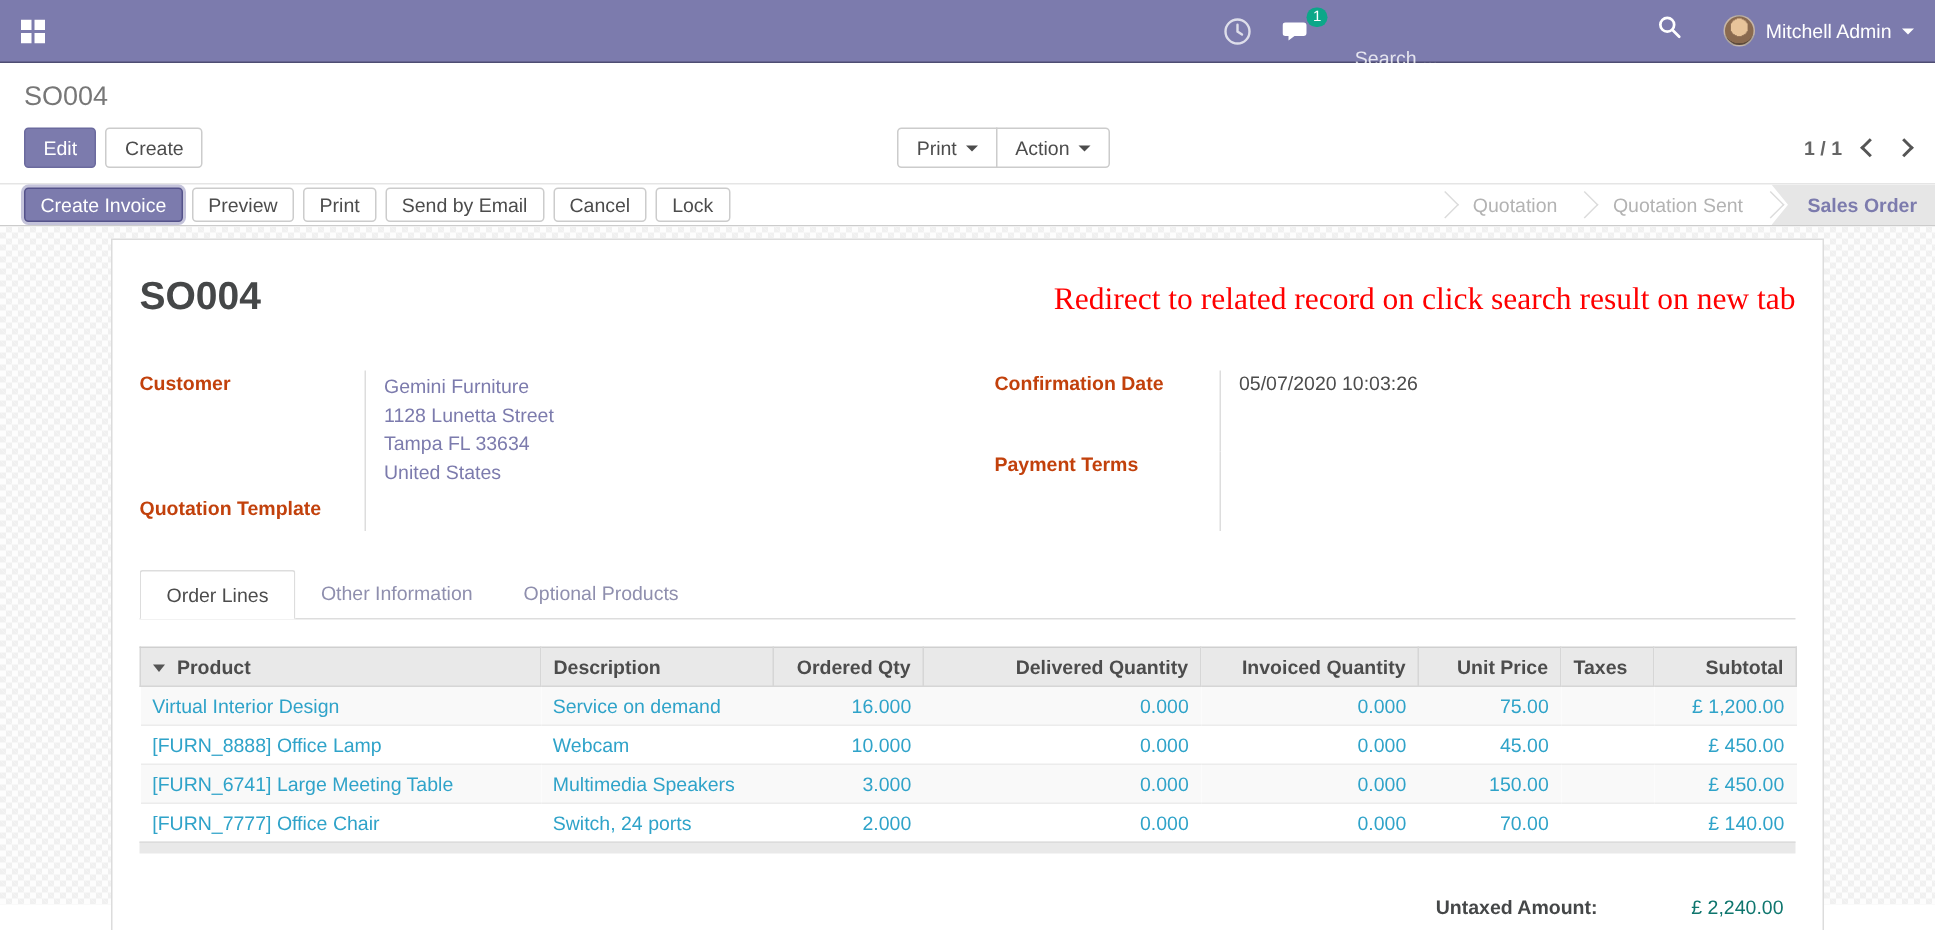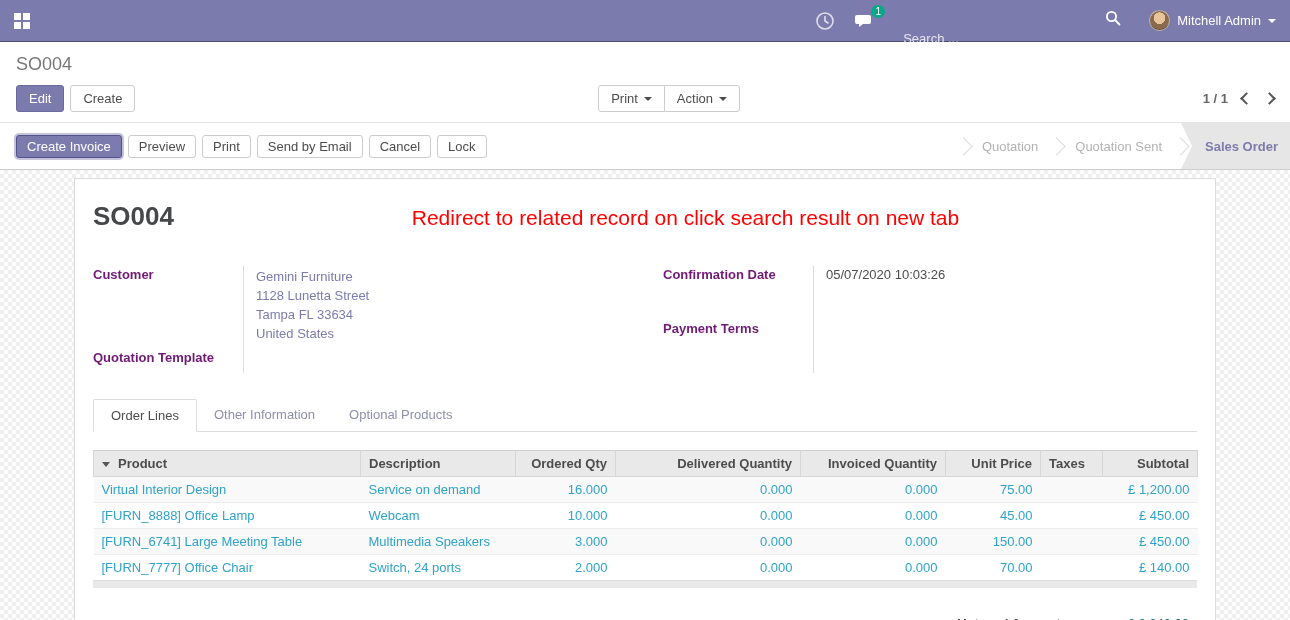--- a/index.html
+++ b/index.html
@@ -41,21 +41,21 @@
   .btn-group .btn:first-child { border-radius:3px 0 0 3px; margin-left:0; }
   .btn-group .btn:last-child { border-radius:0 3px 3px 0; }
   .btn .caret-down { border-top-color:#4c4c4c; border-left-width:4px; border-right-width:4px; }
   .cp-right { display:flex; align-items:center; gap:14px; color:#666;font-weight:bold; }
   .chev { width:9px; height:9px; border-top:2px solid #555; border-right:2px solid #555;
     display:inline-block; cursor:pointer; }
   .chev.prev { transform:rotate(-135deg); }
   .chev.next { transform:rotate(45deg); }
 
   
-  .statusbar { height:48px; background:#fff; border-top:1px solid #e5e5e5; border-bottom:1px solid #ccc;
+  .statusbar { height:29px; background:#fff; border-top:1px solid #e5e5e5; border-bottom:1px solid #ccc;
     display:flex; align-items:center; padding-left:16px; }
   .sb-buttons { display:flex; gap:6px; }
   .sb-buttons .btn { padding:3px 10px; }
   .sb-steps { margin-left:auto; display:flex; align-items:center; height:100%; }
   .step { display:flex; align-items:center; height:100%; padding:0 18px; font-size:13px; color:#b3b3b3; }
   .step-sep { width:13px; height:13px; border-top:1px solid #dcdcdc; border-right:1px solid #dcdcdc;
     transform:rotate(45deg); margin:0 -6px; flex-shrink:0; }
   .step.active { background:#e6e6e6; color:#7c7bad; font-weight:bold;
     clip-path:polygon(0 0, 100% 0, 100% 100%, 0 100%, 11px 50%); padding:0 12px 0 24px; }
 
@@ -64,27 +64,27 @@
     background-color:#fdfdfd;
     background-image:
       linear-gradient(45deg,#f0f0f0 25%,transparent 25%,transparent 75%,#f0f0f0 75%),
       linear-gradient(45deg,#f0f0f0 25%,transparent 25%,transparent 75%,#f0f0f0 75%);
     background-size:8px 8px; background-position:0 0,4px 4px; }
   .sheet { width:1142px; margin:0 auto; background:#fff; border:1px solid #dcdcdc;
     min-height:450px; padding:22px 18px 30px 18px; }
 
   .title-row { display:flex; align-items:baseline; }
   .sheet-title { font-size:26px; font-weight:bold; color:#454748; }
-  .annotation { flex:1; text-align:center; color:#f00; font-size:21px;
-    font-family:Liberation Sans, sans-serif; }
+  .annotation { flex:1; text-align:right; color:#f00; font-size:21px;
+    font-family:Liberation Serif, serif; }
 
   
   .groups { display:flex; margin-top:34px; }
   .fgroup { width:50%; display:grid; grid-template-columns:150px 1fr; }
-  .flabel { font-weight:bold; color:#701a75; padding:1px 10px 6px 0; }
+  .flabel { font-weight:bold; color:#c2410c; padding:1px 10px 6px 0; }
   .fvalue { border-left:1px solid #ddd; padding:1px 0 6px 12px; min-height:24px; }
   .fvalue.link { color:#7c7bad; }
   .fvalue div { line-height:19px; }
   .fgroup.right { padding-left:18px; }
   .fgroup.right .flabel { padding-right:10px; }
 
   
   .tabs { display:flex; border-bottom:1px solid #ddd; margin-top:26px; }
   .tab { padding:8px 17px; color:#8f8fae; cursor:pointer; }
   .tab.active { color:#4c4c4c; background:#fff; border:1px solid #ddd; border-bottom:1px solid #fff;

